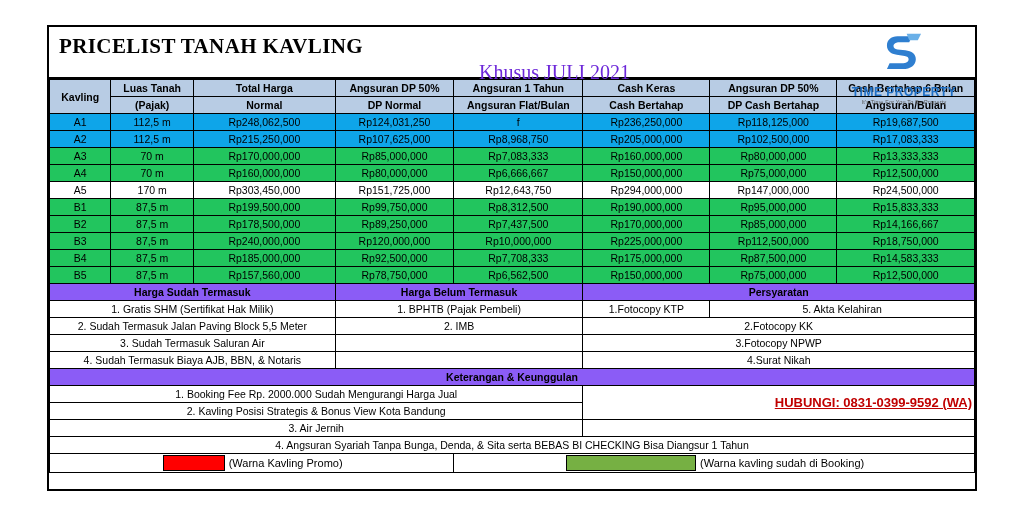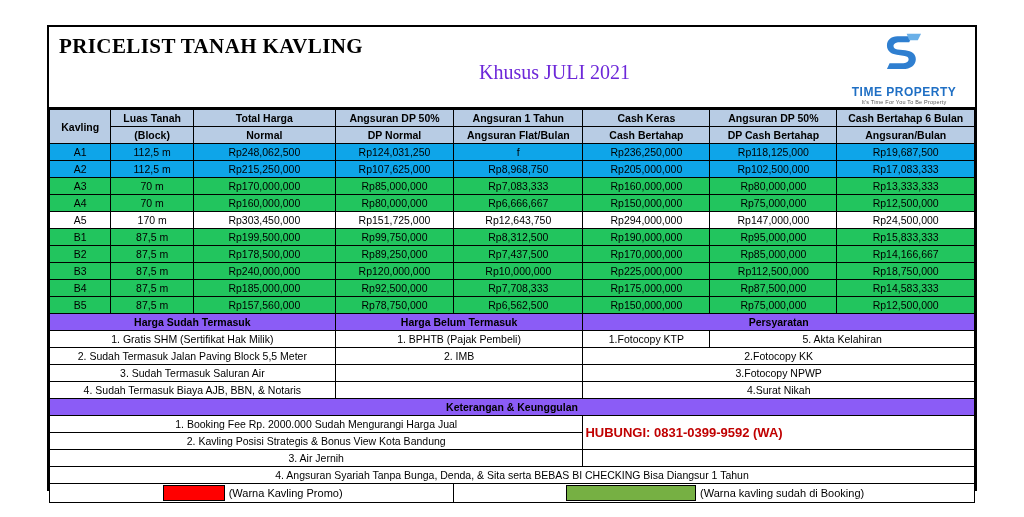--- a/index.html
+++ b/index.html
@@ -19,21 +19,21 @@
     top: 25px;
     width: 930px;
     height: 466px;
     border: 2px solid #000;
     box-sizing: border-box;
     background: #fff;
   }
   
   .header {
     position: relative;
-    height: 82px;
+    height: 52px;
     border-bottom: 2px solid #000;
     box-sizing: border-box;
   }
   .title-block {
     position: absolute;
     left: 10px;
     top: 4px;
   }
   .title-line1, .title-line2 {
     font-family: "Liberation Serif", serif;
@@ -123,21 +123,22 @@
     text-align: left;
     font-size: 11px;
     padding-left: 5px;
     height: 19px;
     background: #fff;
   }
   .contact {
     color: #c00000;
     font-weight: bold;
     font-size: 13px;
-    text-align: left;
+    text-decoration: underline;
+    text-align: right;
     display: block;
   }
   .legend-row td {
     height: 20px;
     padding: 0;
     background: #fff;
   }
   .swatch-red {
     display: inline-block;
     width: 62px;
@@ -206,21 +207,21 @@
         <td rowspan="2" class="kavling-cell">Kavling</td>
         <td>Luas Tanah</td>
         <td>Total Harga</td>
         <td>Angsuran DP 50%</td>
         <td>Angsuran 1 Tahun</td>
         <td>Cash Keras</td>
         <td>Angsuran DP 50%</td>
         <td>Cash Bertahap 6 Bulan</td>
       </tr>
       <tr class="hdr">
-        <td>(Block)</td>
+        <td>(Pajak)</td>
         <td>Normal</td>
         <td>DP Normal</td>
         <td>Angsuran Flat/Bulan</td>
         <td>Cash Bertahap</td>
         <td>DP Cash Bertahap</td>
         <td>Angsuran/Bulan</td>
       </tr>
 
       <tr class="row-blue">
         <td>A1</td>

